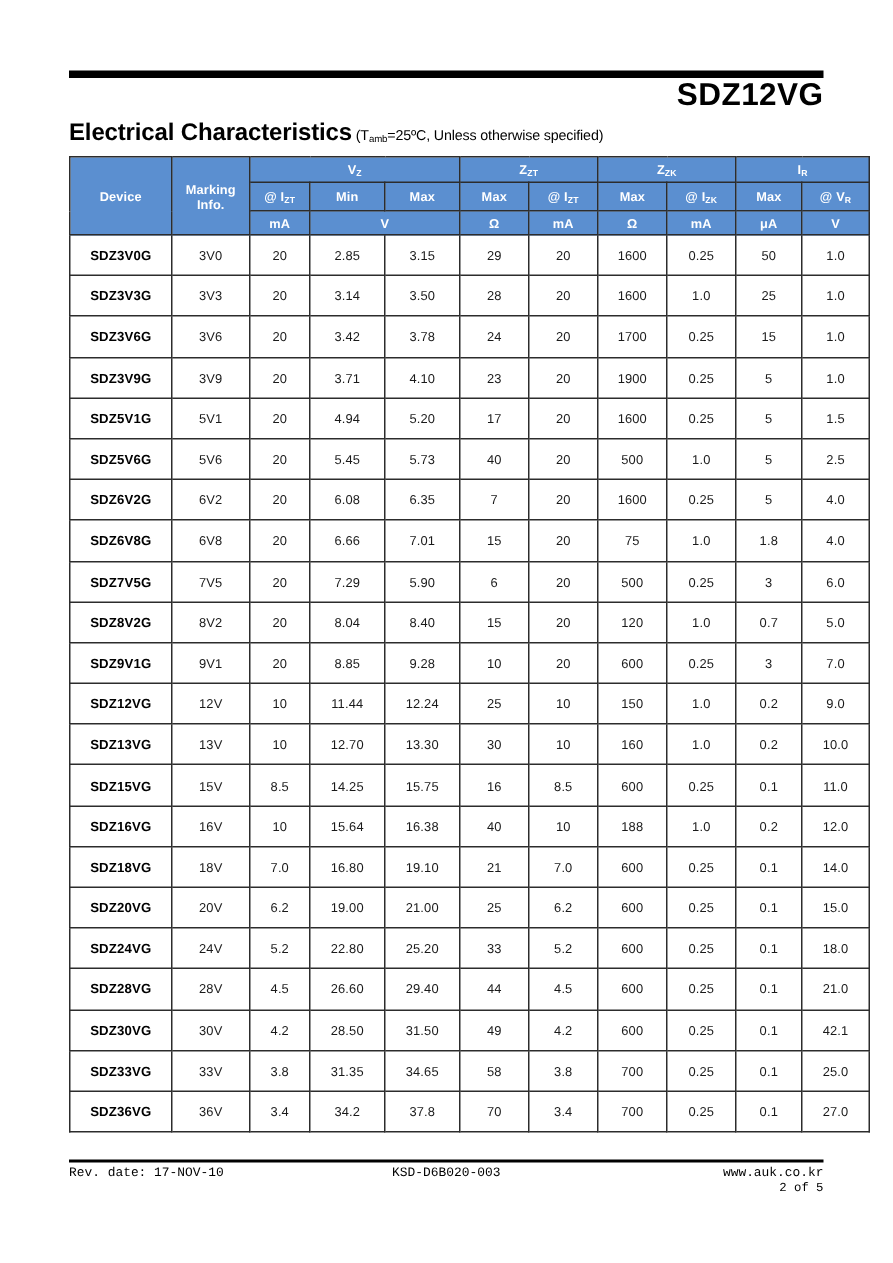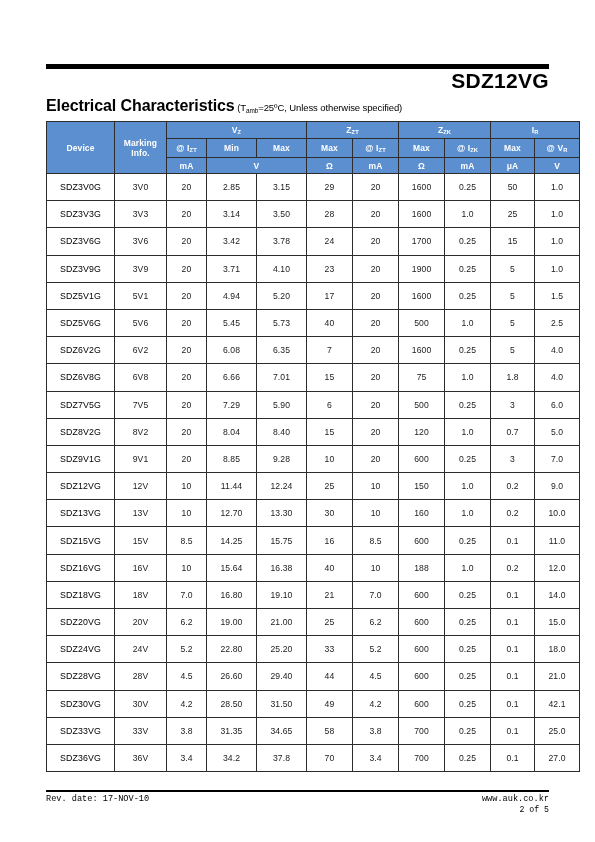--- a/index.html
+++ b/index.html
@@ -15,21 +15,20 @@
     color: #000000;
     position: relative;
     overflow: hidden;
   }
 
   .page {
     position: absolute;
     left: 0; top: 0;
     width: 595px;
     height: 598px;
-    margin-top: 17px;
   }
 
   
   .top-rule {
     position: absolute;
     left: 46px;
     top: 47px;
     width: 503px;
     height: 5px;
     background: #000000;
@@ -98,21 +97,21 @@
   .hr2 th { height: 18px; }
   .hr3 th { height: 15px; }
 
   table.ec tbody td {
     height: 26.2px;
     font-size: 8.6px;
     color: #1a1a1a;
     letter-spacing: 0.1px;
   }
   table.ec tbody td.device {
-    font-weight: normal;
+    font-weight: bold;
     font-size: 8.8px;
     color: #000000;
   }
 
   
   col.c-device  { width: 68px; }
   col.c-mark    { width: 52px; }
   col.c-vziz    { width: 40px; }
   col.c-vzmin   { width: 50px; }
   col.c-vzmax   { width: 50px; }
@@ -514,17 +513,18 @@
             <td>0.1</td>
             <td>27.0</td>
           </tr>
         </tbody>
     </table>
   </div>
 
   <div class="foot-rule"></div>
   <div class="footer">
     <span class="f-left">Rev. date: 17-NOV-10</span>
+    <span class="f-center">KSD-D6B020-003</span>
     <span class="f-right">www.auk.co.kr</span>
     <span class="f-page">2 of 5</span>
   </div>
 
 </div>
 
 </body></html>

